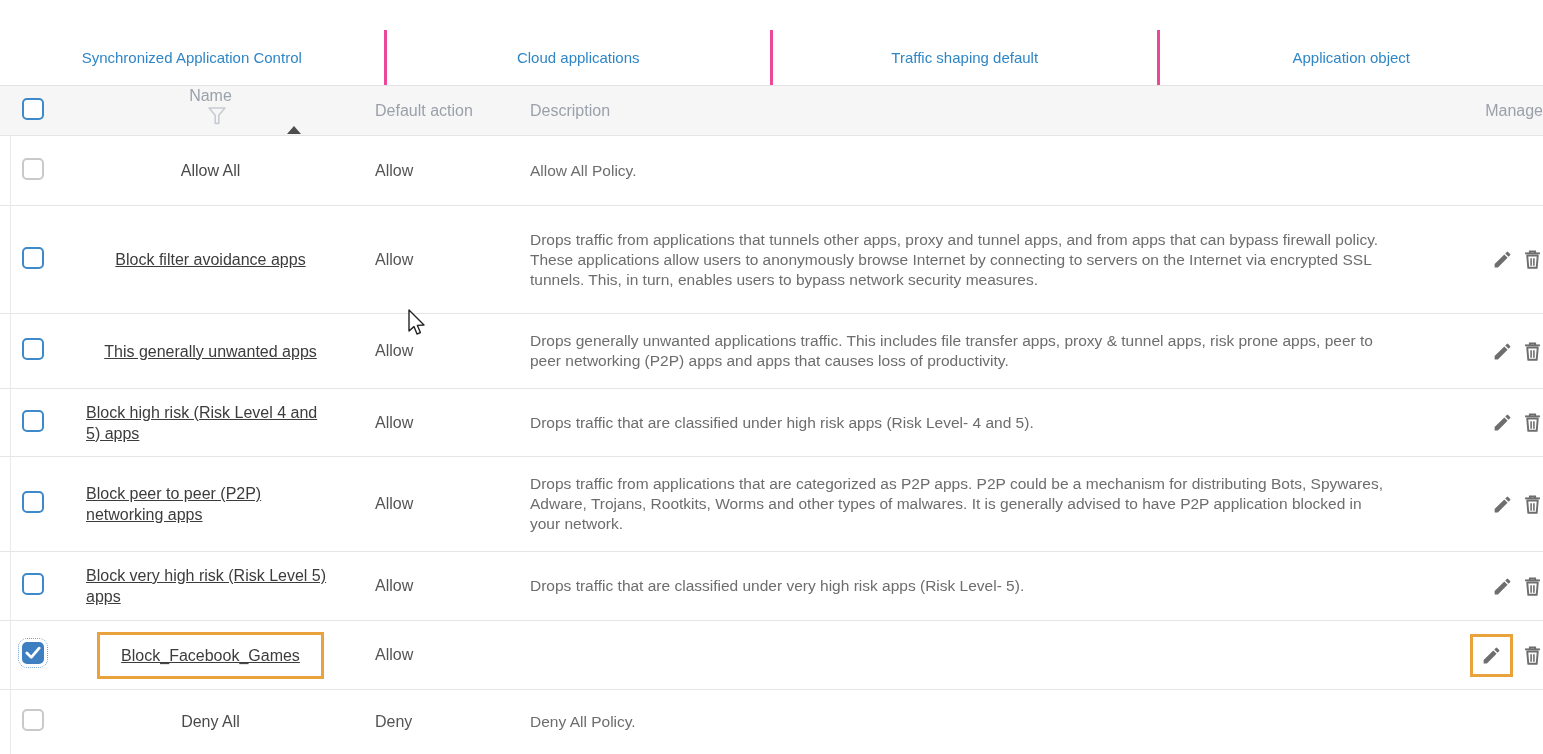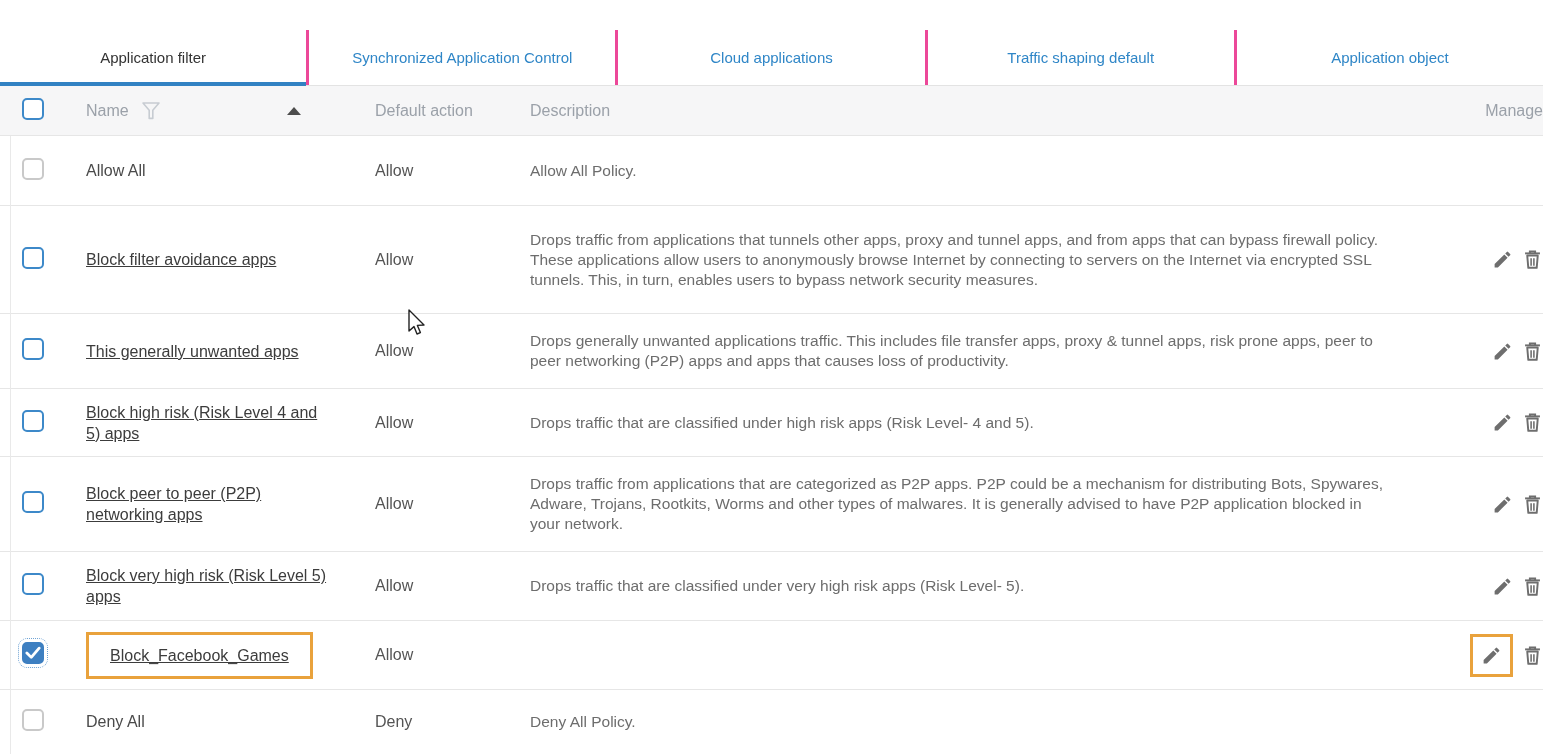--- a/index.html
+++ b/index.html
@@ -16,21 +16,21 @@
   .tab + .tab { border-left:3px solid #ec4899; }
   .tab.active { color:#333; }
   .tab.active::after { content:""; position:absolute; left:0; right:0; bottom:-1px;
     height:4px; background:#3282c3; }
 
   
   .grid-row { display:grid; grid-template-columns:86px 289px 155px 1fr 126px;
     align-items:center; }
   .thead { background:#f6f6f7; height:49px; color:#9ba1a9; font-size:16px; }
   .cell-check { padding-left:22px; }
-  .cell-name { padding-right:40px; display:flex; align-items:center; }
+  .cell-name { padding-right:40px; display:flex; align-items:center;flex-direction:column; }
   .cell-action { }
   .cell-desc { padding-right:24px; }
   .cell-manage { display:flex; justify-content:flex-end; align-items:center;
     gap:9px; }
 
   .row { border-top:1px solid #e6e6e6; font-size:16px; color:#4a4a4a; }
   .row:last-child { border-bottom:1px solid #e6e6e6; }
   .row .cell-desc { font-size:15.5px; line-height:20px; color:#6d6d6d; }
   .row .cell-action { color:#545454; }
 
@@ -67,23 +67,20 @@
   
   .left-edge { position:absolute; left:10px; top:136px; bottom:0; width:1px;
     background:#e9e9e9; pointer-events:none; }
 </style>
 </head>
 <body>
 
 <div class="topband"></div>
 
 <div class="tabs">
-  <div class="tab active">
-      <span>Application filter</span>
-    </div>
   <div class="tab">
       <span>Synchronized Application Control</span>
     </div>
   <div class="tab">
       <span>Cloud applications</span>
     </div>
   <div class="tab">
       <span>Traffic shaping default</span>
     </div>
   <div class="tab">

